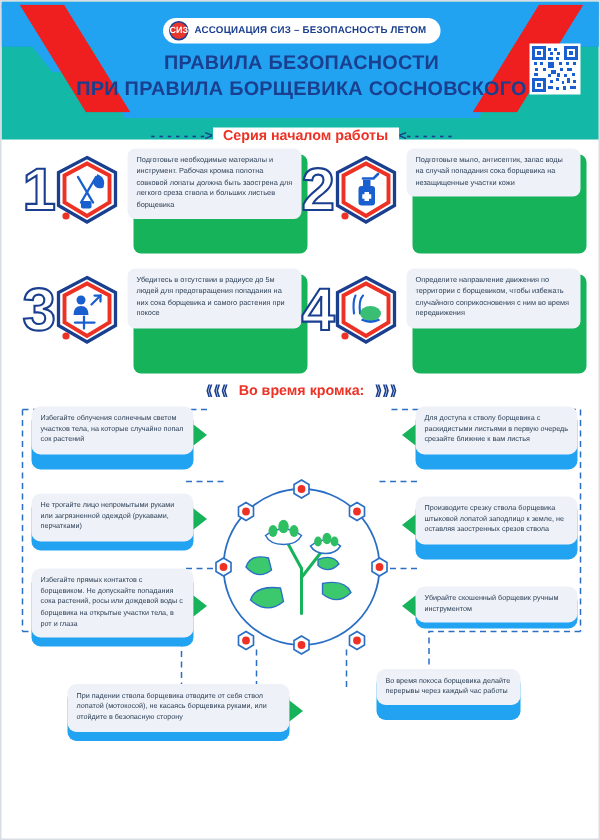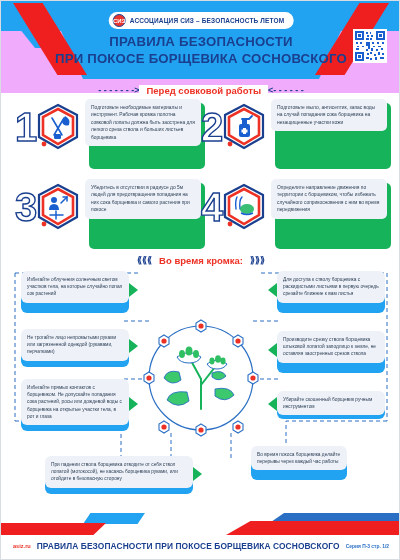--- a/index.html
+++ b/index.html
@@ -13,21 +13,21 @@
     position: relative;
     width: 400px; height: 560px;
     background: #ffffff;
     border: 1px solid #d8dde4;
     overflow: hidden;
   }
 
   
   .hdr {
     position: absolute; left: 0; top: 0; width: 400px; height: 92px;
-    overflow: hidden; background: #f0abfc;
+    overflow: hidden; background: #14b8a6;
   }
   .hdr-blue {
     position: absolute; left: 0; top: 0; width: 400px; height: 78px;
     background: #22a3f2;
     clip-path: polygon(0 0, 400px 0, 400px 30px, 340px 30px, 318px 78px,
                        82px 78px, 60px 30px, 0 30px);
   }
   .hdr-blue2 {
     position: absolute; left: 0; top: 0; width: 400px; height: 30px;
     background: #0f8fe0;
@@ -179,21 +179,21 @@
 
     <div class="assoc">
       <span class="assoc-logo">
         <span>СИЗ</span>
       </span>
       <span class="assoc-txt">АССОЦИАЦИЯ СИЗ – БЕЗОПАСНОСТЬ ЛЕТОМ</span>
     </div>
 
     <div class="ttl">
       <div class="ttl-l1">ПРАВИЛА БЕЗОПАСНОСТИ</div>
-      <div class="ttl-l2">ПРИ ПОКОСЕ БОРЩЕВИКА СОСНОВСКОГО</div>
+      <div class="ttl-l2">ПРИ ПРАВИЛА БОРЩЕВИКА СОСНОВСКОГО</div>
     </div>
 
     <div class="qr">
       <svg viewBox="0 0 33 33" width="32" height="32" shape-rendering="crispEdges">
         <rect width="33" height="33" fill="#fff"></rect>
         <g fill="#1a5fd0">
           <rect x="1" y="1" width="9" height="9"></rect>
             <rect x="3" y="3" width="5" height="5" fill="#fff"></rect>
           <rect x="4" y="4" width="3" height="3"></rect>
           <rect x="23" y="1" width="9" height="9"></rect>
@@ -233,21 +233,21 @@
             <rect x="17" y="29" width="2" height="2"></rect>
           <rect x="22" y="28" width="2" height="3"></rect>
             <rect x="27" y="28" width="4" height="2"></rect>
         </g>
       </svg>
     </div>
   </div>
 
   <div class="sec-head" style="top:80px;">
     <span class="sec-arrow">- - - - - - -&gt;</span>
-    <span class="sec-lbl">Перед совковой работы</span>
+    <span class="sec-lbl">Серия началом работы</span>
     <span class="sec-arrow">&lt;- - - - - -</span>
   </div>
 
   <div class="step" style="left:14px; top:98px;">
     <div class="step-num">1</div>
     <div class="hexwrap">
       <svg viewBox="0 0 46 48" width="46" height="48">
         <polygon points="23,2 42,12 42,34 23,45 4,34 4,12" fill="#fff" stroke="#1a3f8f" stroke-width="2.2"></polygon>
         <polygon points="23,6 38,14 38,32 23,41 8,32 8,14" fill="#fff" stroke="#ed3124" stroke-width="2.6"></polygon>
         <g stroke="#1a5fd0" stroke-width="1.6" fill="none" stroke-linecap="round">
@@ -433,27 +433,14 @@
     <div class="card-tri tri-l" style="left:267px; top:136px;"></div>
 
     <div class="card-under" style="left:44px; top:199px; width:148px; height:34px;"></div>
     <div class="card" style="left:44px; top:195px; width:148px;">При падении ствола борщевика отводите от себя ствол лопатой (мотокосой), не касаясь борщевика руками, или отойдите в безопасную сторону</div>
     <div class="card-tri tri-r" style="left:192px; top:206px;"></div>
 
     <div class="card-under" style="left:250px; top:189px; width:96px; height:30px;"></div>
     <div class="card" style="left:250px; top:185px; width:96px;">Во время покоса борщевика делайте перерывы через каждый час работы</div>
   </div>
 
-  <div class="ftr">
-    <div class="ftr-band">
-      <div class="fb-blue-l"></div>
-      <div class="fb-red-l"></div>
-      <div class="fb-blue-r"></div>
-      <div class="fb-red-r"></div>
-    </div>
-    <div class="ftr-txt">
-      <span class="ftr-site">asiz.ru</span>
-      <span class="ftr-title">ПРАВИЛА БЕЗОПАСНОСТИ ПРИ ПОКОСЕ БОРЩЕВИКА СОСНОВСКОГО</span>
-      <span class="ftr-ser">Серия П-3 стр. 1/2</span>
-    </div>
-  </div>
 
 </div>
 
 </body></html>

